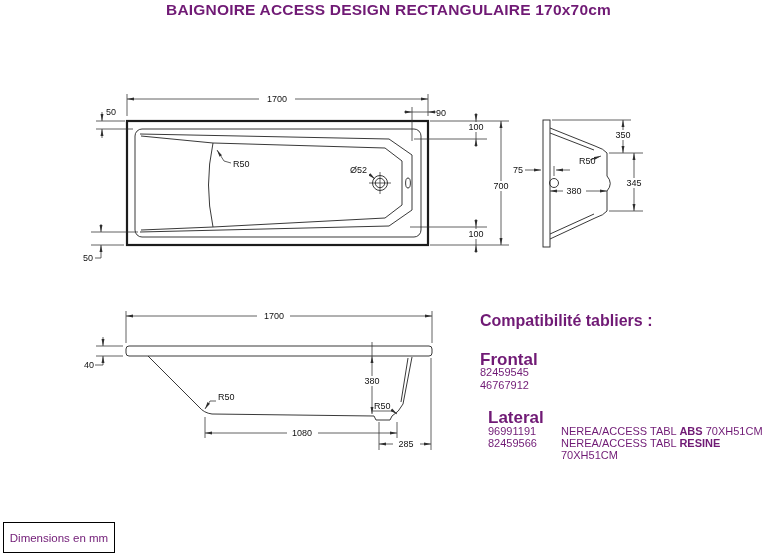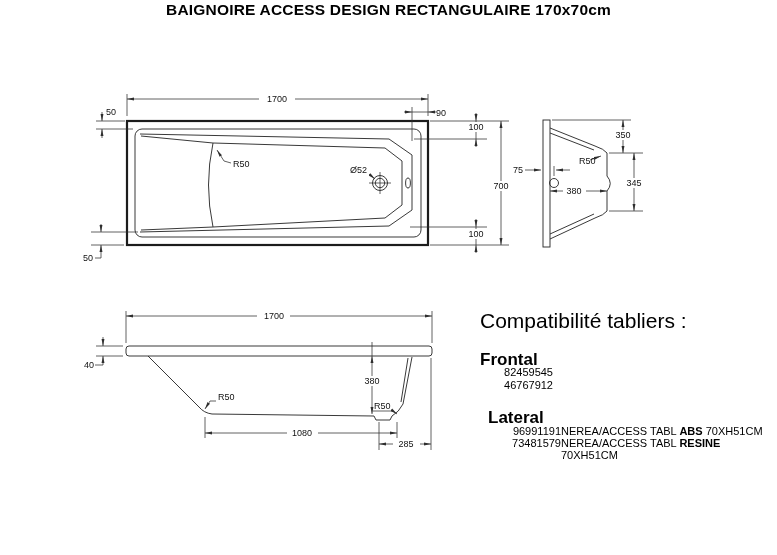--- a/index.html
+++ b/index.html
@@ -1,33 +1,33 @@
 <!DOCTYPE html>
 <html><head>
 <meta charset="utf-8">
 <style>
   html,body{margin:0;padding:0;background:#fff;}
   #stage{position:relative;width:777px;height:555px;background:#fff;overflow:hidden;
-         font-family:"Liberation Sans",sans-serif;color:#000000;}
+         font-family:"Liberation Sans",sans-serif;color:#701a75;}
   #drawing{position:absolute;left:0;top:0;}
   .thick{fill:none;stroke:#1c1c1c;stroke-width:2.2;}
   .thin{fill:none;stroke:#2e2e2e;stroke-width:0.95;}
   .dim{fill:none;stroke:#2e2e2e;stroke-width:0.75;}
   .arr{fill:#2e2e2e;}
   .bg{fill:#ffffff;stroke:none;}
   text{font:9px "Liberation Sans",sans-serif;fill:#111;}
   .mid{text-anchor:middle;} .end{text-anchor:end;}
   #title{position:absolute;left:0;top:1px;width:777px;text-align:center;
          font-size:15.5px;font-weight:bold;letter-spacing:.2px;}
   #compat{position:absolute;left:480px;top:312px;width:297px;font-size:11px;line-height:12.4px;}
-  #compat .heading{font-size:21px;font-weight:normal;line-height:18px;}
+  #compat .heading{font-size:16px;font-weight:bold;line-height:18px;}
   #compat .section-label{font-weight:bold;font-size:17px;}
   .sec-frontal{margin-top:24px;} .sec-lateral{margin-top:21px;margin-left:8px;}
   .compat-row{display:flex;}
-  .compat-row .ref{width:73px;flex:none;text-align:right;}
+  .compat-row .ref{width:73px;flex:none;}
   #units-box{position:absolute;left:3px;top:522px;width:110px;height:29px;border:1.3px solid #000;
              display:flex;align-items:center;justify-content:center;font-size:11.5px;}
 </style>
 </head>
 <body>
 
 <div id="stage">
 
   <div id="title">BAIGNOIRE ACCESS DESIGN RECTANGULAIRE 170x70cm</div>
 
@@ -217,20 +217,23 @@
       </div>
     </div>
 
     <div class="sec-lateral">
       <div class="section-label">Lateral</div>
       <div class="compat-row">
         <span class="ref">96991191</span>
         <span><span>NEREA/ACCESS TABL</span> <b>ABS</b> <span>70XH51CM</span></span>
       </div>
       <div class="compat-row">
-        <span class="ref">73481579</span>
+        <span class="ref">82459566</span>
         <span><span>NEREA/ACCESS TABL</span> <b>RESINE</b> <span>70XH51CM</span></span>
       </div>
     </div>
   </div>
 
+  <div id="units-box">
+    <span>Dimensions en mm</span>
+  </div>
 
 </div>
 
 </body></html>

